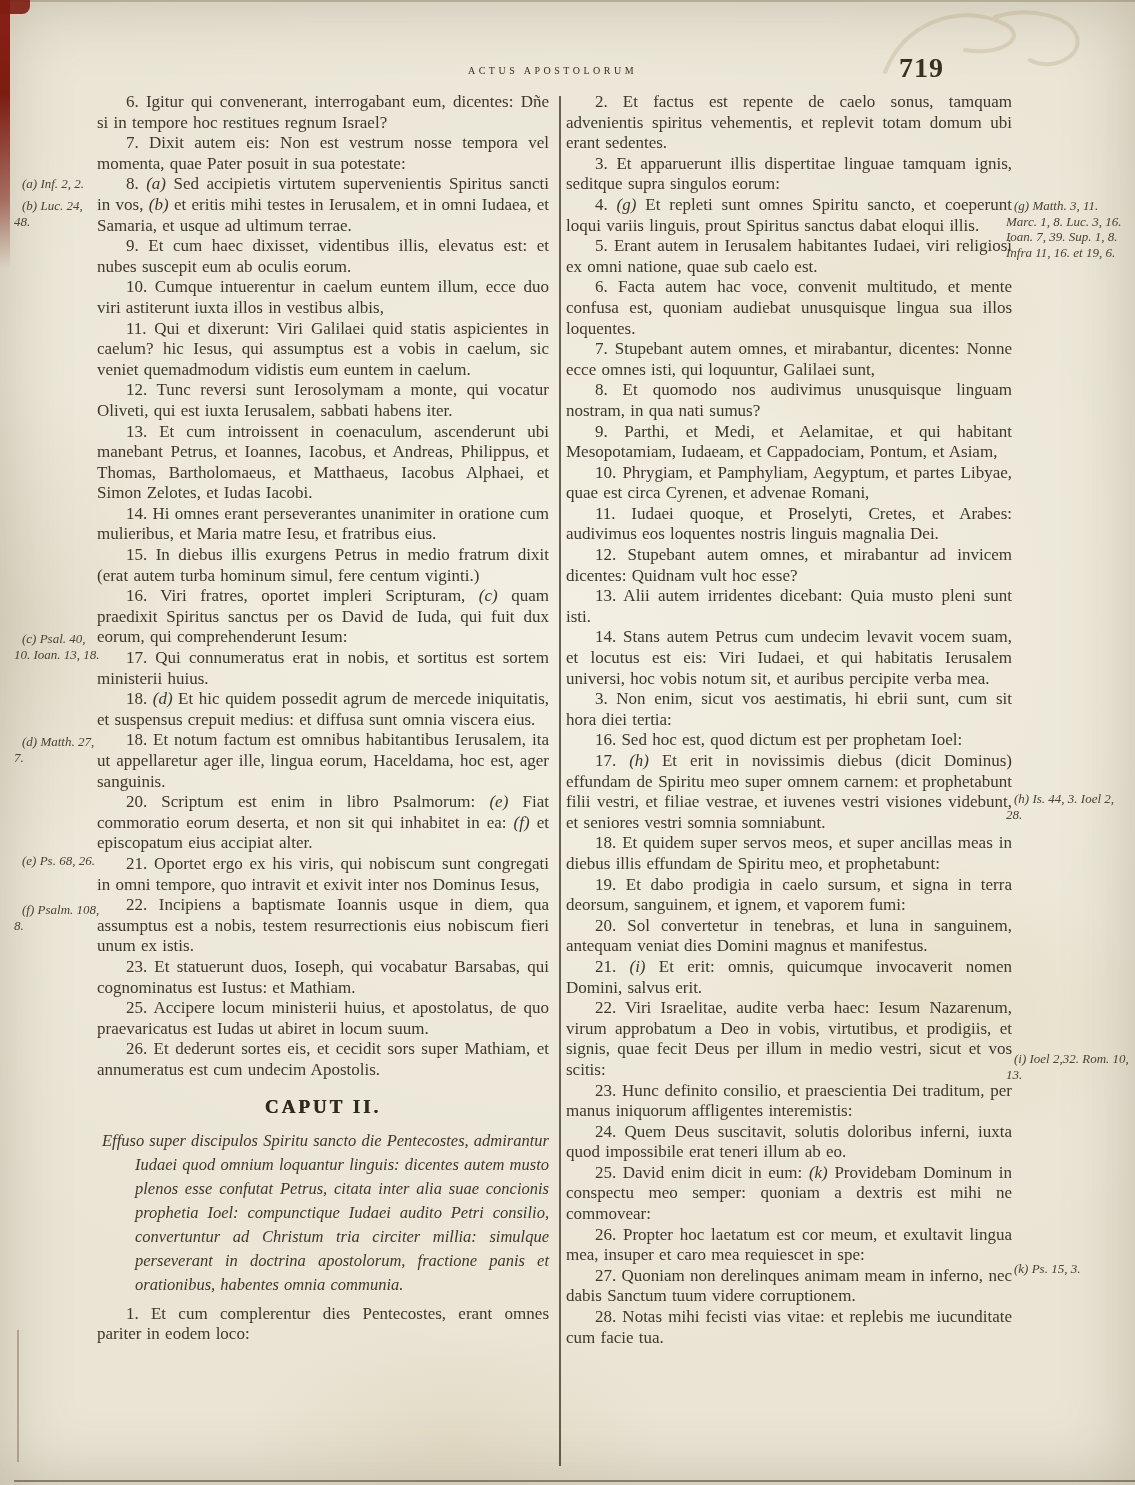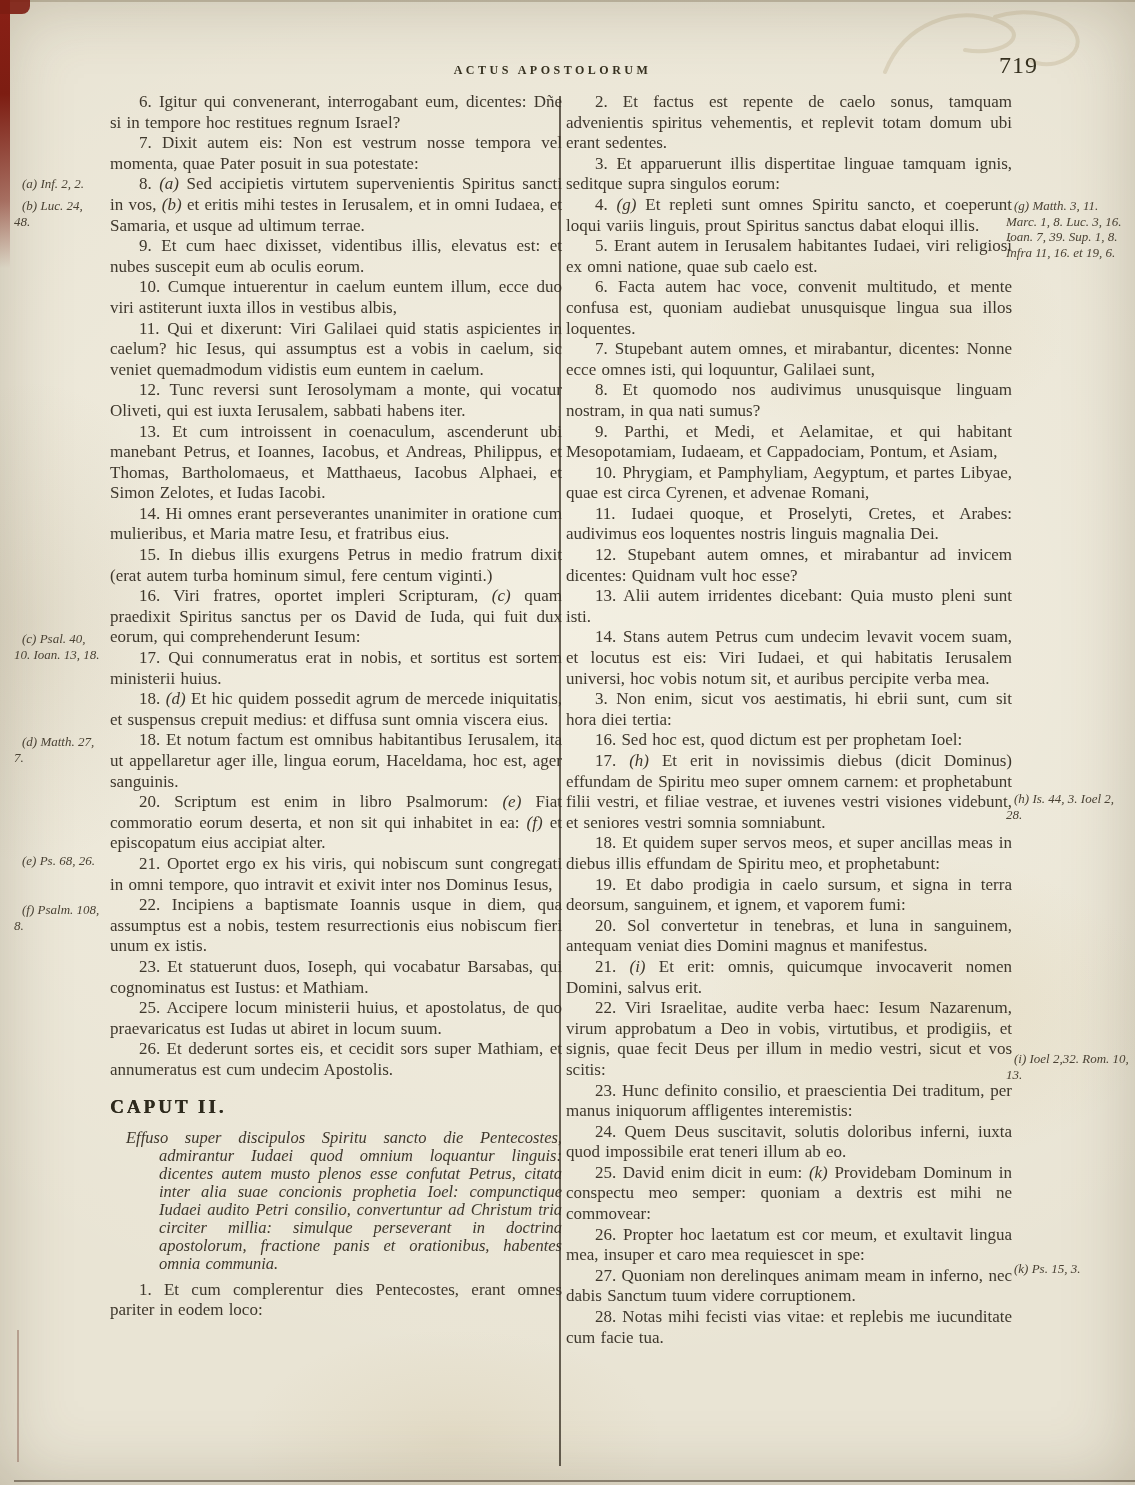--- a/index.html
+++ b/index.html
@@ -13,30 +13,30 @@
     background-image:
       radial-gradient(ellipse 320px 220px at 82% 68%, rgba(198,168,92,0.14), transparent 70%),
       radial-gradient(ellipse 260px 170px at 78% 22%, rgba(190,160,84,0.10), transparent 70%),
       radial-gradient(ellipse 220px 340px at 3% 42%, rgba(125,104,62,0.10), transparent 72%),
       radial-gradient(ellipse 300px 160px at 40% 97%, rgba(170,140,75,0.10), transparent 70%),
       radial-gradient(ellipse 900px 760px at 50% 42%, rgba(255,252,242,0.45), transparent 100%);
     box-shadow: inset 0 0 70px rgba(92,80,52,0.28);
   }
   
   .running-head{position:absolute;left:95px;top:60px;width:915px;text-align:center;}
-  .head-title{font-size:12px;font-weight:bold;letter-spacing:3.5px;color:#35301f;}
-  .page-number{position:absolute;left:999px;top:52px;font-size:24px;font-weight:normal;letter-spacing:1px;color:#35301f;}
+  .head-title{font-size:10px;font-weight:normal;letter-spacing:3.5px;color:#35301f;}
+  .page-number{position:absolute;left:899px;top:52px;font-size:28px;font-weight:bold;letter-spacing:1px;color:#35301f;}
   
   .col{position:absolute;top:92px;text-align:justify;}
-  .col-left{left:110px;width:452px;}
+  .col-left{left:97px;width:452px;}
   .col-right{left:566px;width:446px;}
   .verse{margin:0;font-size:17px;line-height:20.6px;text-indent:1.7em;word-spacing:1px;}
   .verse i, .argument i{font-style:italic;}
-  .chapter{margin:15px 0 11px 0;font-size:19px;font-weight:bold;letter-spacing:3px;color:#2e2a1d;text-indent:0;text-shadow:0.4px 0 0 #2e2a1d;}
-  .argument{margin:0 0 7px 16px;font-style:italic;font-size:16.5px;line-height:18px;padding-left:2em;text-indent:-2em;word-spacing:1px;}
+  .chapter{margin:15px 0 11px 0;text-align:center;font-size:19px;font-weight:bold;letter-spacing:3px;color:#2e2a1d;text-indent:0;text-shadow:0.4px 0 0 #2e2a1d;}
+  .argument{margin:0 0 7px 5px;font-style:italic;font-size:16.5px;line-height:24px;padding-left:2em;text-indent:-2em;word-spacing:1px;}
   .divider{position:absolute;left:559px;top:96px;height:1370px;width:1.5px;background:rgba(56,48,36,0.75);}
   
   .mnote{position:absolute;font-style:italic;font-size:13px;line-height:15.5px;color:#4a4234;}
   .mnote.ml{left:14px;width:88px;text-indent:8px;}
   .mnote.mr{left:1006px;width:124px;text-indent:8px;}
   
   .edge-red-strip{position:absolute;left:0;top:0;width:10px;height:268px;
     background:linear-gradient(180deg,#8a2016 0%,#7d1d12 35%,rgba(125,29,18,0.55) 75%,rgba(125,29,18,0) 100%);}
   .edge-red-blob{position:absolute;left:0;top:0;width:30px;height:14px;background:#7d1d12;border-radius:0 0 8px 0;opacity:0.9;}
   .corner-squiggle{position:absolute;left:845px;top:2px;opacity:0.45;}

